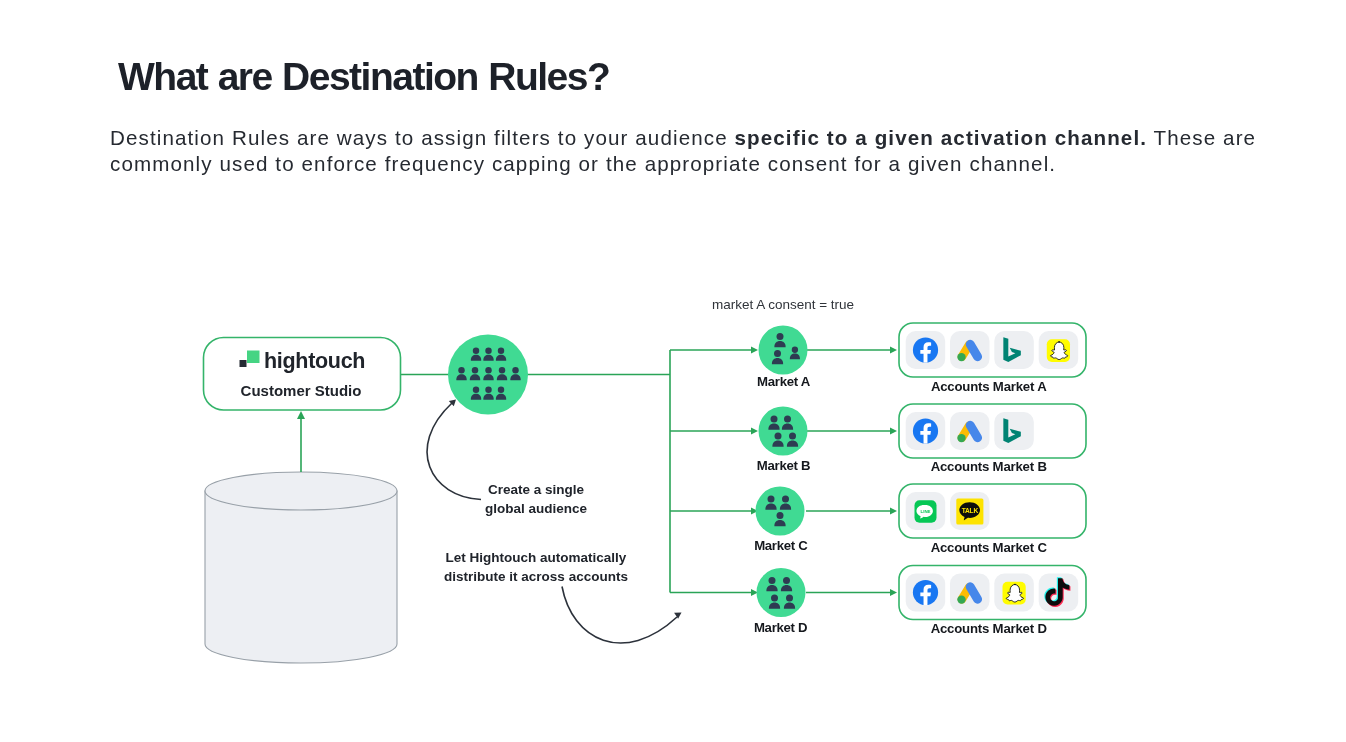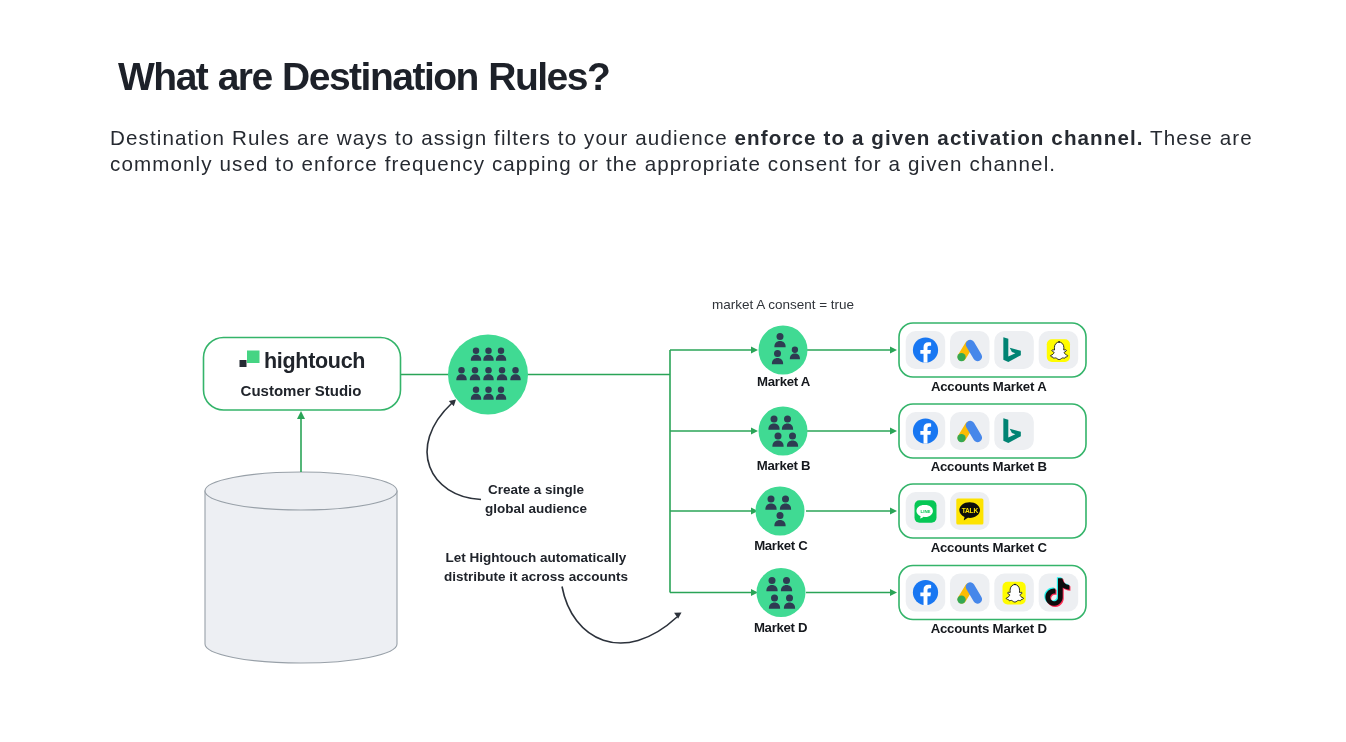--- a/index.html
+++ b/index.html
@@ -5,21 +5,21 @@
   html,body{margin:0;padding:0;}
   body{width:1346px;height:742px;background:#ffffff;font-family:"Liberation Sans",sans-serif;overflow:hidden;position:relative;}
   #h1{position:absolute;left:110px;top:55px;font-size:39px;font-weight:bold;color:#1d2129;letter-spacing:-1.5px;word-spacing:1px;margin-left:8px;}
   #para{position:absolute;left:110px;top:124.5px;width:1200px;font-size:20.6px;line-height:26.2px;letter-spacing:1.1px;color:#262a31;}
   svg{position:absolute;left:0;top:0;}
   text{font-family:"Liberation Sans",sans-serif;}
 </style>
 </head>
 <body>
 <div id="h1">What are Destination Rules?</div>
-<div id="para">Destination Rules are ways to assign filters to your audience <b>enforce to a given activation channel.</b> These are<br>commonly used to enforce frequency capping or the appropriate consent for a given channel.</div>
+<div id="para">Destination Rules are ways to assign filters to your audience <b>specific to a given activation channel.</b> These are<br>commonly used to enforce frequency capping or the appropriate consent for a given channel.</div>
 <svg width="1346" height="742" viewBox="0 0 1346 742">
 <defs>
   <g id="person">
     <circle cx="6" cy="3.6" r="3.5" fill="#2e3c52"></circle>
     <path d="M0.4,14.3 v-0.9 c0,-3.3 2.4,-5.5 5.6,-5.5 s5.6,2.2 5.6,5.5 v0.9 z" fill="#2e3c52"></path>
   </g>
 </defs>
 
 <path d="M205,491 v153 a96,19 0 0 0 192,0 v-153 z" fill="#edeff3" stroke="#98a0a8" stroke-width="1.1"></path>
 <ellipse cx="301" cy="491" rx="96" ry="19" fill="#edeff3" stroke="#98a0a8" stroke-width="1.1"></ellipse>

